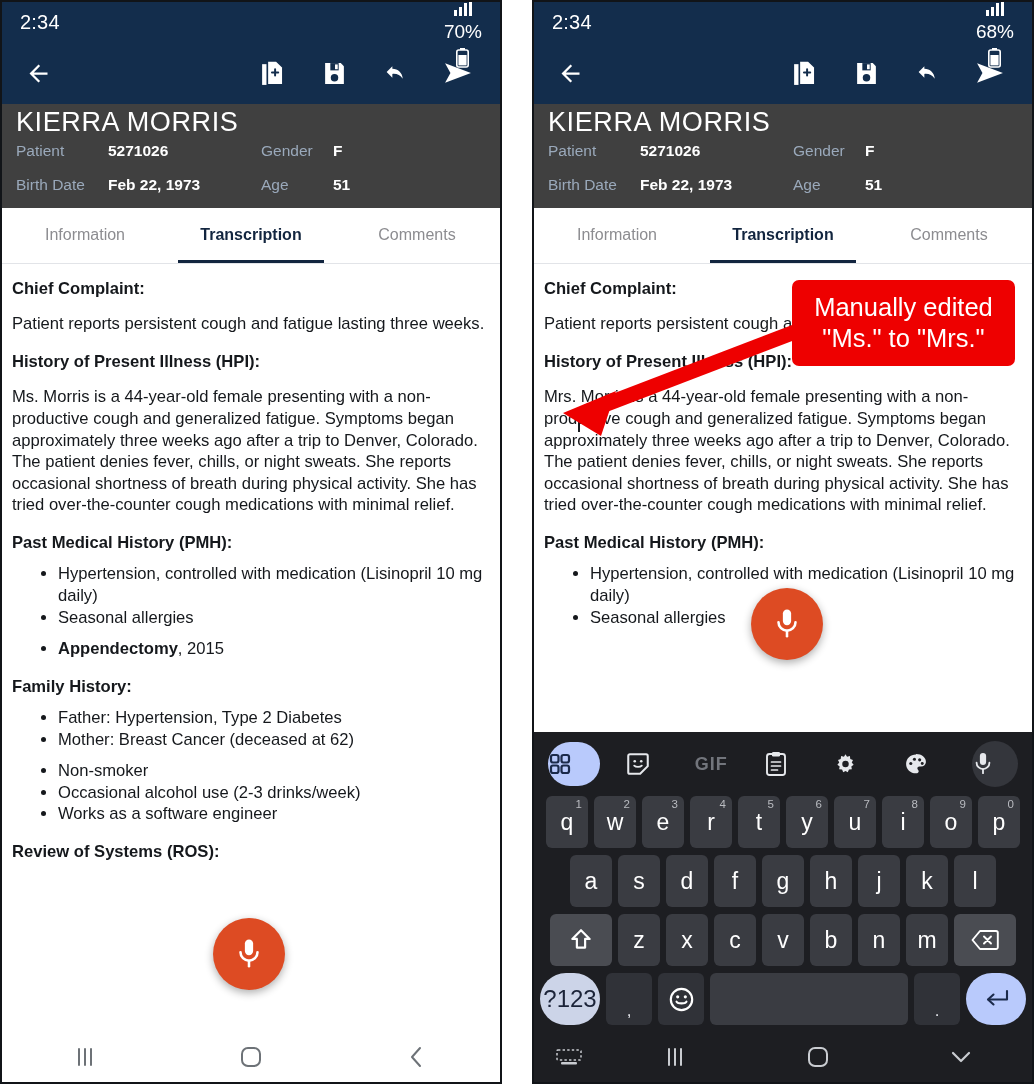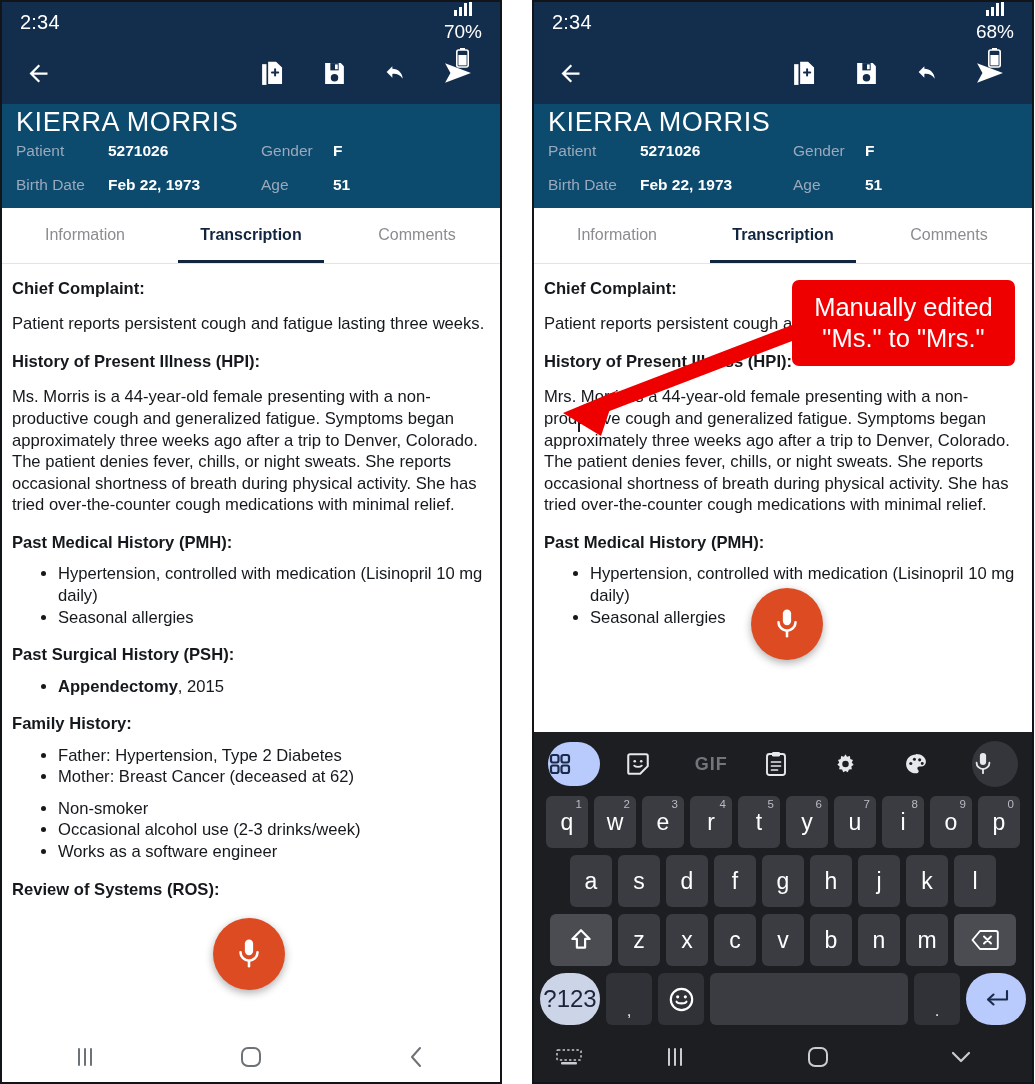--- a/index.html
+++ b/index.html
@@ -50,21 +50,21 @@
   .appbar-btn {
     width: 44px; height: 44px;
     display: flex; align-items: center; justify-content: center;
     color: #fff;
     cursor: pointer;
   }
   .appbar-actions { display: flex; align-items: center; gap: 18px; padding-right: 6px; }
 
   
   .patient {
-    background: #0c4a6e;
+    background: #404040;
     padding: 2px 14px 14px 14px;
     color: #ffffff;
   }
   .patient-name {
     font-size: 27px;
     letter-spacing: .6px;
     font-weight: 400;
     line-height: 1.25;
     margin-bottom: 2px;
   }
@@ -305,21 +305,20 @@
     <div class="doc">
       <h3>Chief Complaint:</h3>
       <p>Patient reports persistent cough and fatigue lasting three weeks.</p>
       <h3>History of Present Illness (HPI):</h3>
       <p>Ms. Morris is a 44-year-old female presenting with a non-productive cough and generalized fatigue. Symptoms began approximately three weeks ago after a trip to Denver, Colorado. The patient denies fever, chills, or night sweats. She reports occasional shortness of breath during physical activity. She has tried over-the-counter cough medications with minimal relief.</p>
       <h3>Past Medical History (PMH):</h3>
       <ul>
         <li>Hypertension, controlled with medication (Lisinopril 10 mg daily)</li>
         <li>Seasonal allergies</li>
       </ul>
-      <h3>Past Surgical History (PSH):</h3>
       <ul>
         <li><b>Appendectomy</b><span>, 2015</span></li>
       </ul>
       <h3>Family History:</h3>
       <ul>
         <li>Father: Hypertension, Type 2 Diabetes</li>
         <li>Mother: Breast Cancer (deceased at 62)</li>
       </ul>
       <ul>
         <li>Non-smoker</li>

